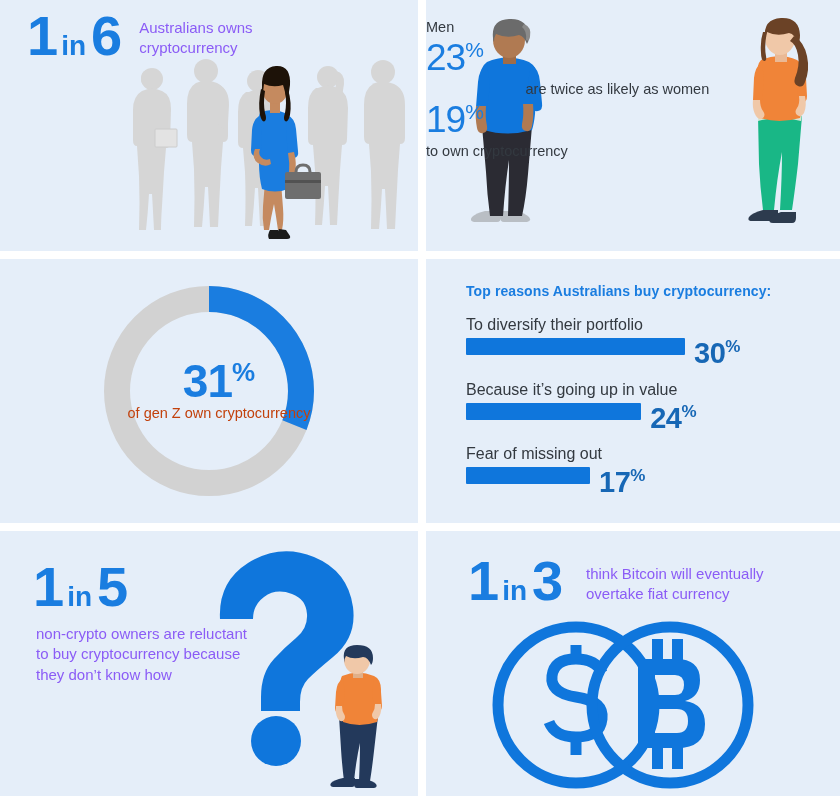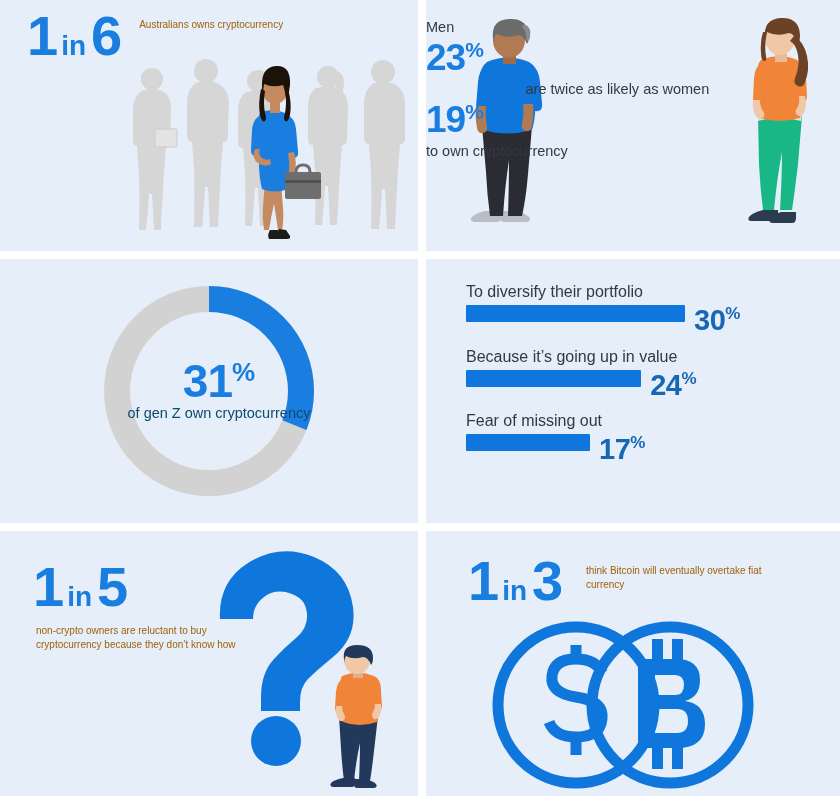--- a/index.html
+++ b/index.html
@@ -32,27 +32,27 @@
     display:flex;
     align-items:baseline;
     color:#1a7de0;
     font-weight:bold;
     letter-spacing:-1px;
     line-height:1;
   }
   .ratio .num{font-size:56px;}
   .ratio .in{font-size:28px;margin:0 5px 0 4px;letter-spacing:0;}
   .body-txt{
-    color:#a16207;
-    font-size:10px;
+    color:#8b5cf6;
+    font-size:15px;
     line-height:1.35;
   }
   .big-pct{
     color:#1a7de0;
-    font-weight:bold;
+    font-weight:normal;
     font-size:37px;
     line-height:1;
     letter-spacing:-1px;
   }
   .big-pct .sym{font-size:21px;vertical-align:super;letter-spacing:0;}
 
   
   #p1 .head{position:absolute;left:27px;top:8px;display:flex;align-items:flex-start;}
   #p1 .body-txt{margin-left:18px;padding-top:10px;width:170px;}
   #p1 .crowd{position:absolute;left:124px;bottom:8px;width:290px;height:190px;}
@@ -73,21 +73,21 @@
     position:absolute;left:0;right:0;top:50%;
     transform:translateY(-50%);
     text-align:center;
     pointer-events:none;
     padding-left:20px;
   }
   #p3 .dnum{
     color:#1a7de0;font-weight:bold;font-size:46px;line-height:1;letter-spacing:-1px;
   }
   #p3 .dnum .sym{font-size:26px;vertical-align:super;letter-spacing:0;}
-  #p3 .dcap{color:#0c4a6e;font-size:14.5px;line-height:1.35;}
+  #p3 .dcap{color:#c2410c;font-size:14.5px;line-height:1.35;}
 
   
   #p4 .inner{position:absolute;left:40px;top:24px;right:14px;}
   #p4 .title{
     color:#1a7de0;font-weight:bold;font-size:14px;margin-bottom:17px;letter-spacing:0.1px;
   }
   #p4 .barrow{margin-bottom:13px;}
   #p4 .barlabel{color:#333940;font-size:16px;margin-bottom:4px;}
   #p4 .bartrack{display:flex;}
   #p4 .bar{height:17px;background:#0f76dc;border-radius:1px;}
@@ -253,20 +253,21 @@
       </svg>
     </div>
     <div class="donut-center">
       <div class="dnum"><span>31</span><span class="sym">%</span></div>
       <div class="dcap">of gen Z own cryptocurrency</div>
     </div>
   </div>
 
   <div class="panel" id="p4">
     <div class="inner">
+      <div class="title">Top reasons Australians buy cryptocurrency:</div>
       <div id="barRows">
           <div class="barrow">
             <div class="barlabel">To diversify their portfolio</div>
             <div class="bartrack">
               <div class="bar" style="width: 219px; background: rgb(15, 118, 220);"></div>
               <div class="barval"><span>30</span><span class="sym">%</span></div>
             </div>
           </div>
           <div class="barrow">
             <div class="barlabel">Because it’s going up in value</div>

